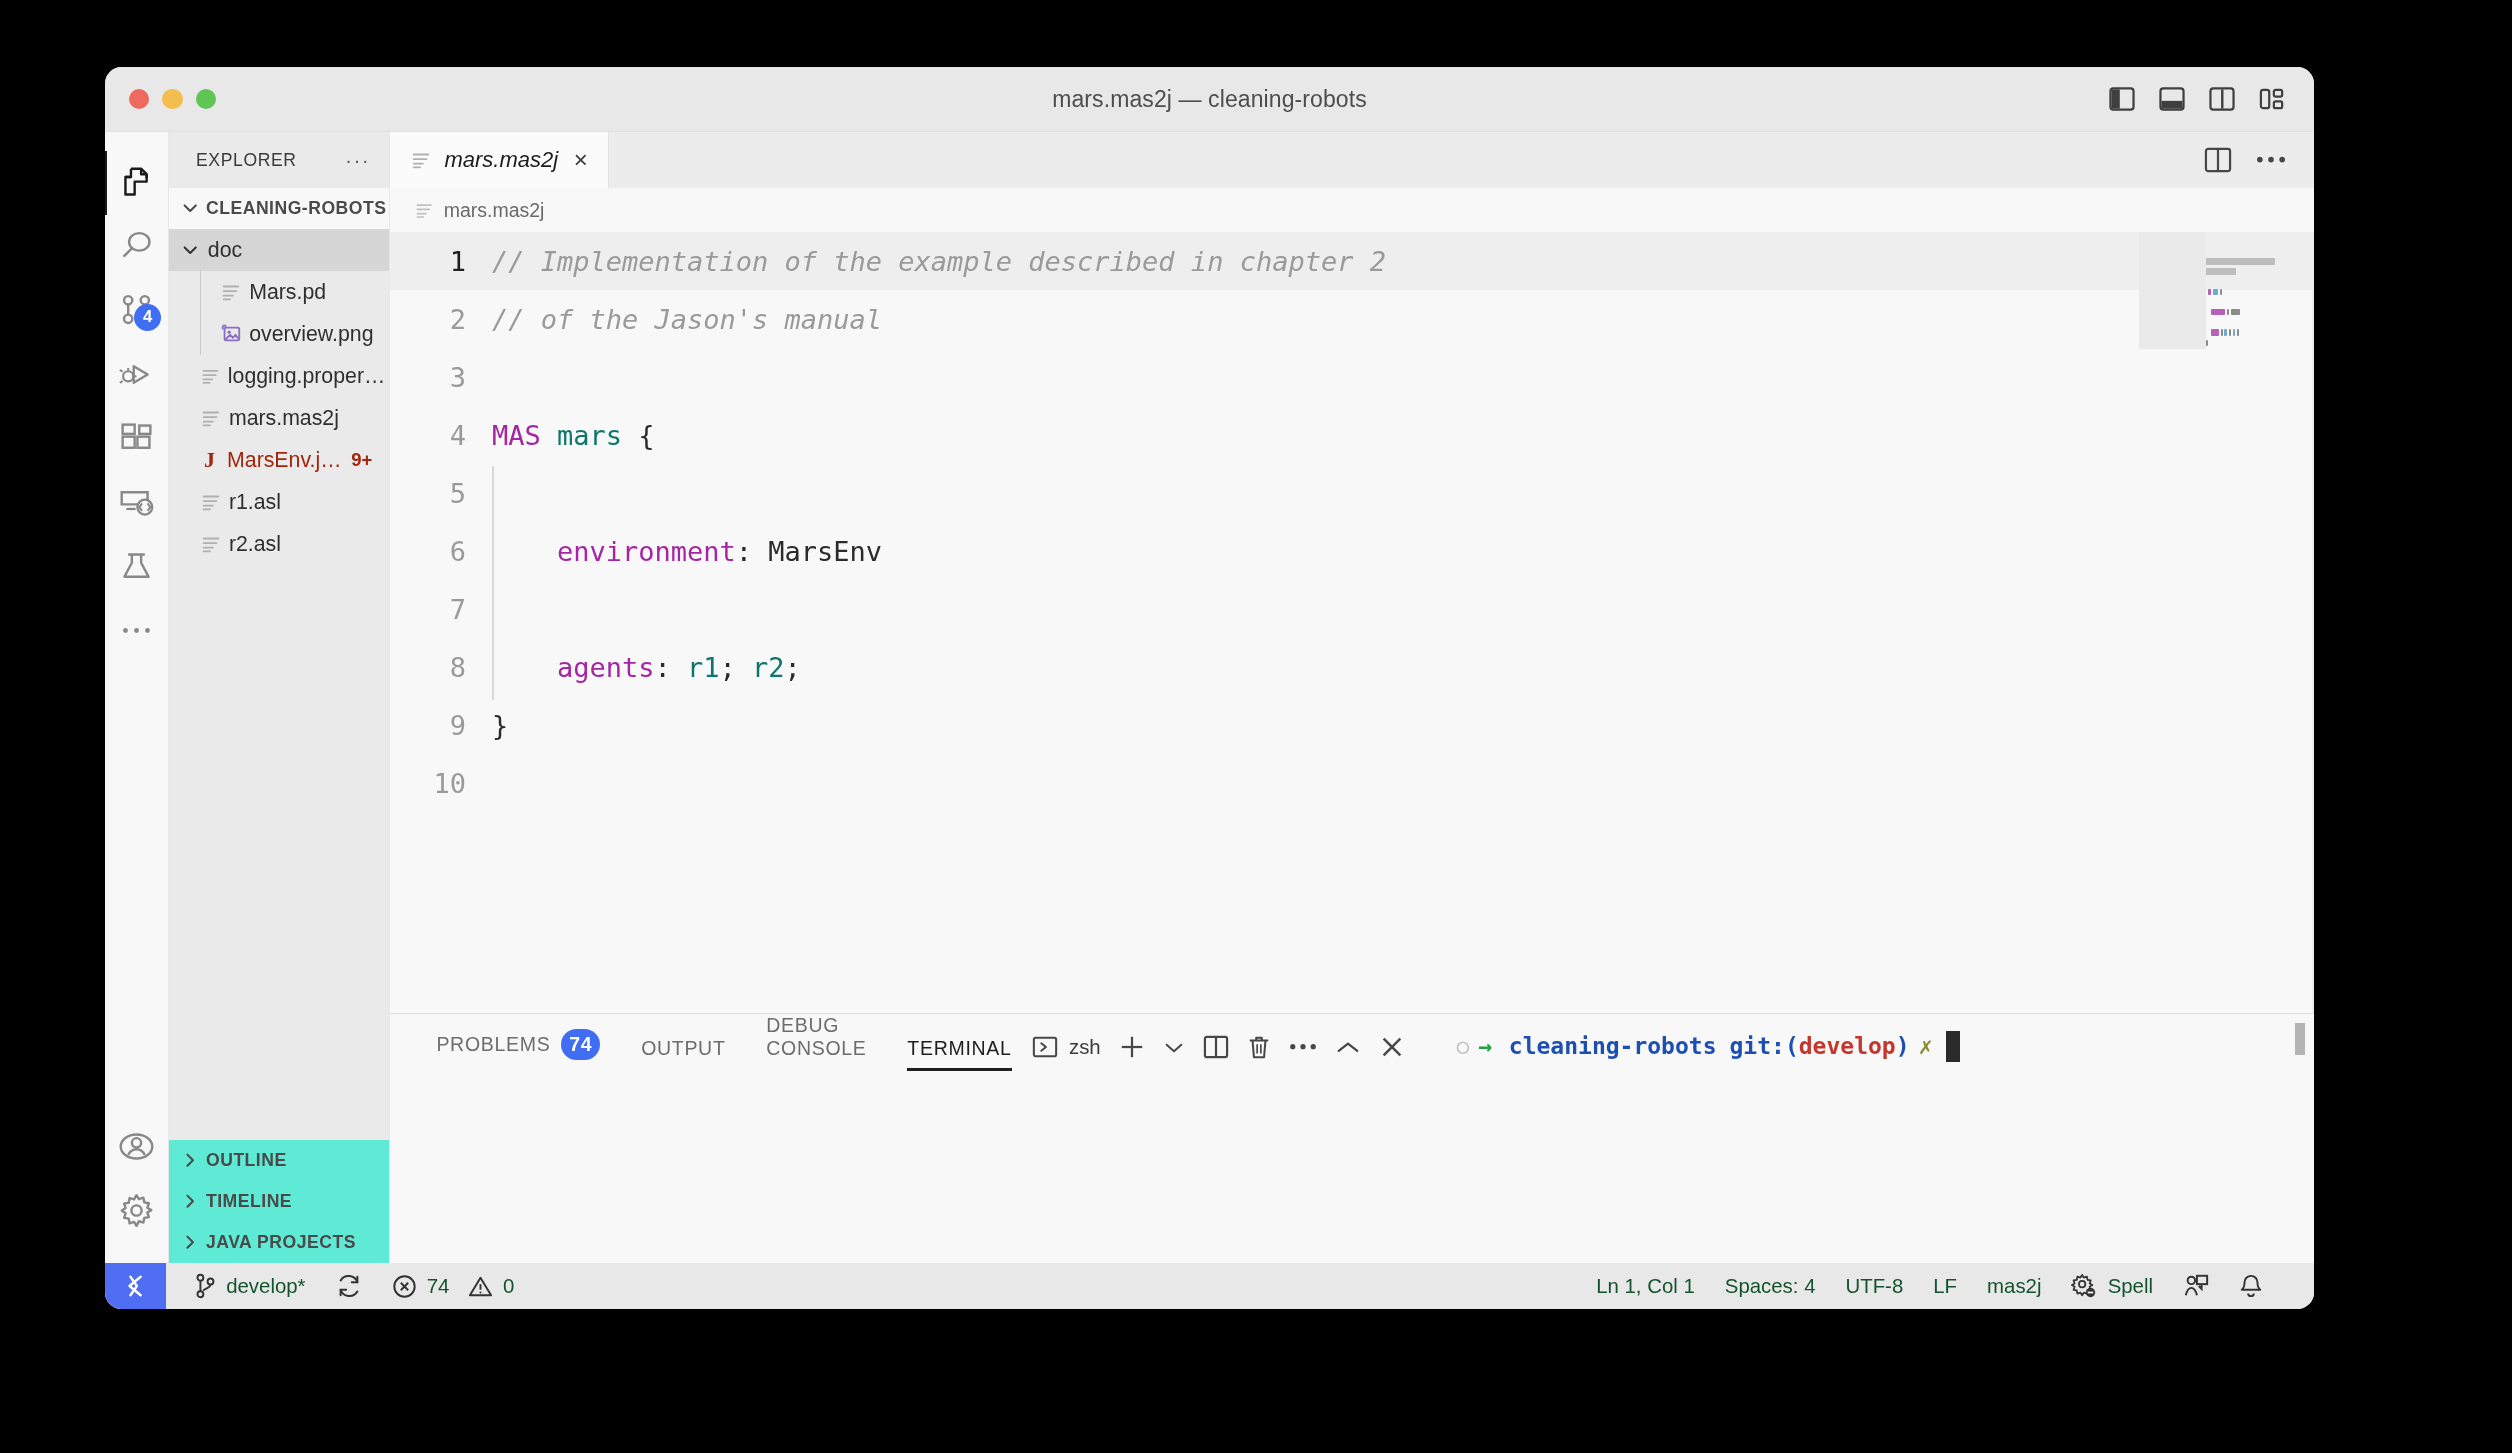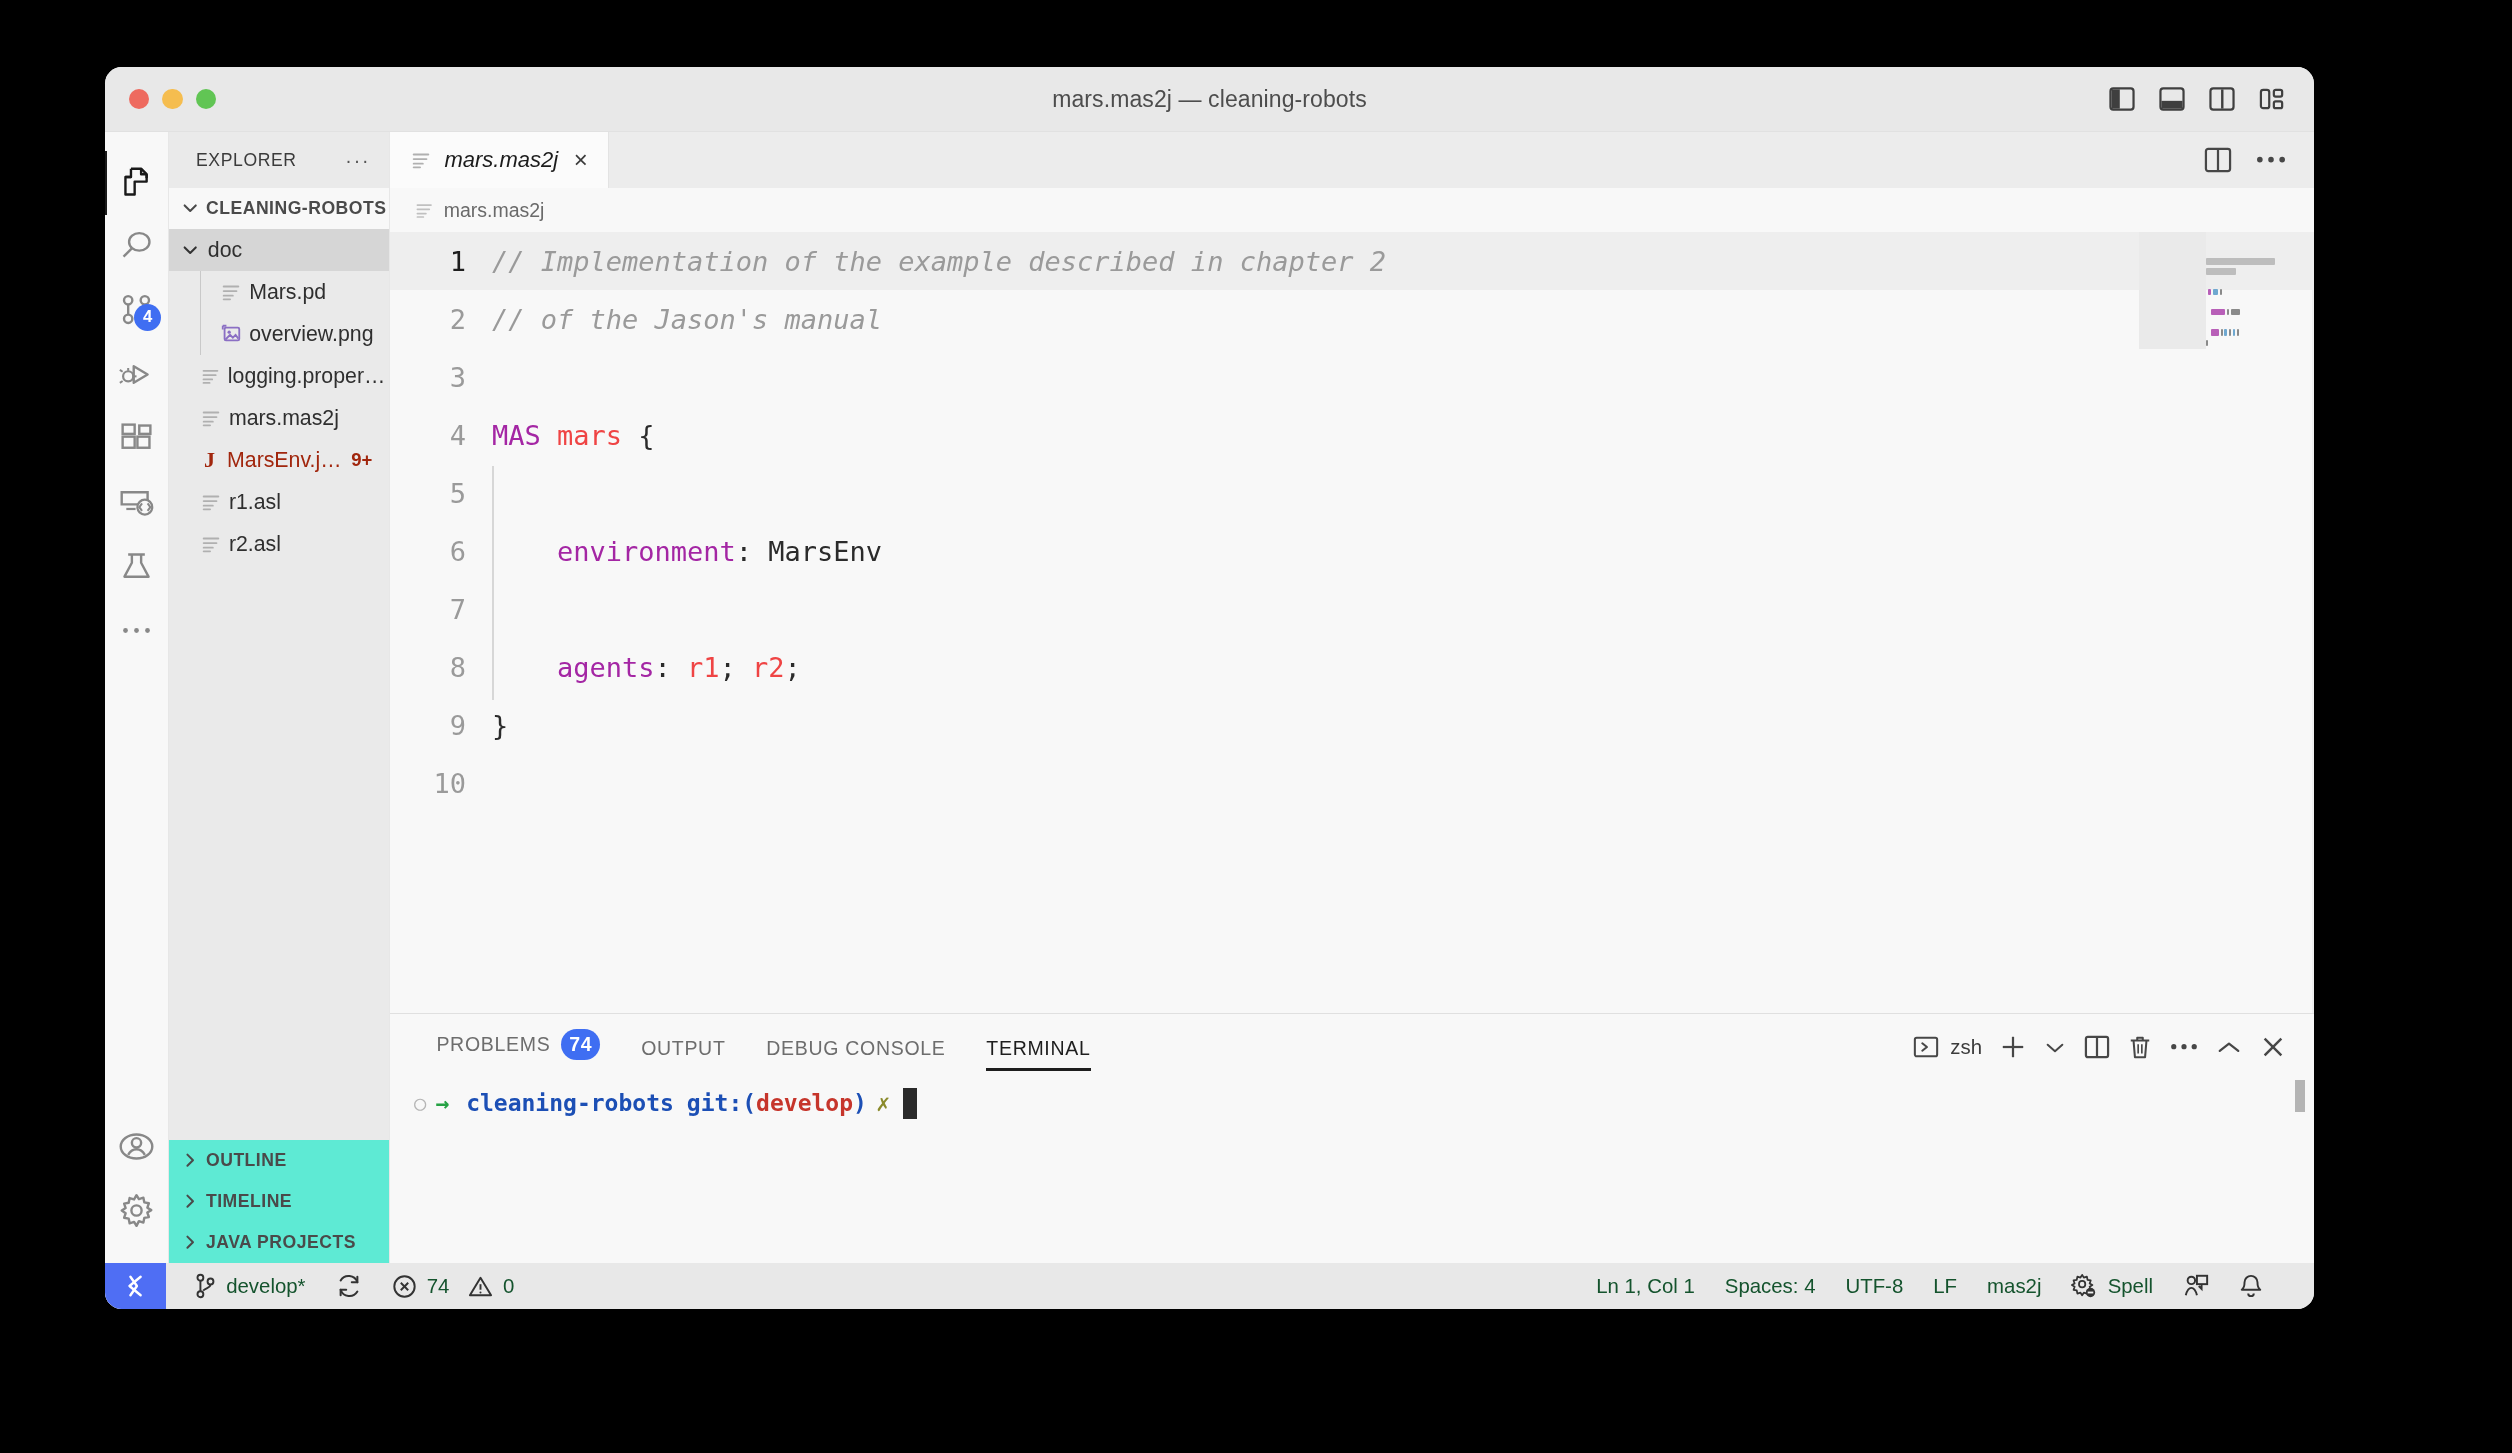--- a/index.html
+++ b/index.html
@@ -158,41 +158,41 @@
     font-size: 27px; color: #9a9a9a;
   }
   .ctext {
     font-family: "DejaVu Sans Mono", monospace;
     font-size: 27px; color: #1f1f1f;
     white-space: pre;
     padding-left: 1.9px;
   }
   .cmt { color: #9a9a9a; font-style: italic; }
   .kw  { color: #a426a4; }
-  .id  { color: #ef4444; }
+  .id  { color: #0f766e; }
   .pun { color: #2b2b2b; }
   .indent-guide {
     position: absolute; left: 102px; top: 0; width: 1.9px;
     background: #d7d7d7;
   }
   .minimap {
     position: absolute; right: 16.7px; top: 0;
     width: 91px; height: 100%;
     pointer-events: auto;
   }
   .mm-slider { position:absolute; left:-67px; top:0; width:67px; height:117px; background:#eaeaea; }
   .mm-line { height: 6.5px; margin-bottom: 3.7px; border-radius: 0.9px; }
   .editor-scrollbar-shadow { position:absolute; right:0; top:0; width:1.9px; height:100%; background:#eeeeee; }
 
   
   .panel {
     flex: 0 0 250px; height: 250px;
     background: #f8f8f8;
     border-top: 0.9px solid #e0e0e0;
-    display: flex; flex-direction: column;
+    display: flex; flex-direction: row;
   }
   .panel-head {
     height: 57px; flex: 0 0 57px;
     display: flex; align-items: flex-end; gap: 0;
     padding: 0 28px 0 26px;
   }
   .ptab {
     font-size: 19.5px; letter-spacing: 0.7px;
     color: #6d6d6d; padding: 0 20.4px 11px 20.4px;
     display: flex; align-items: center; gap: 11px;

